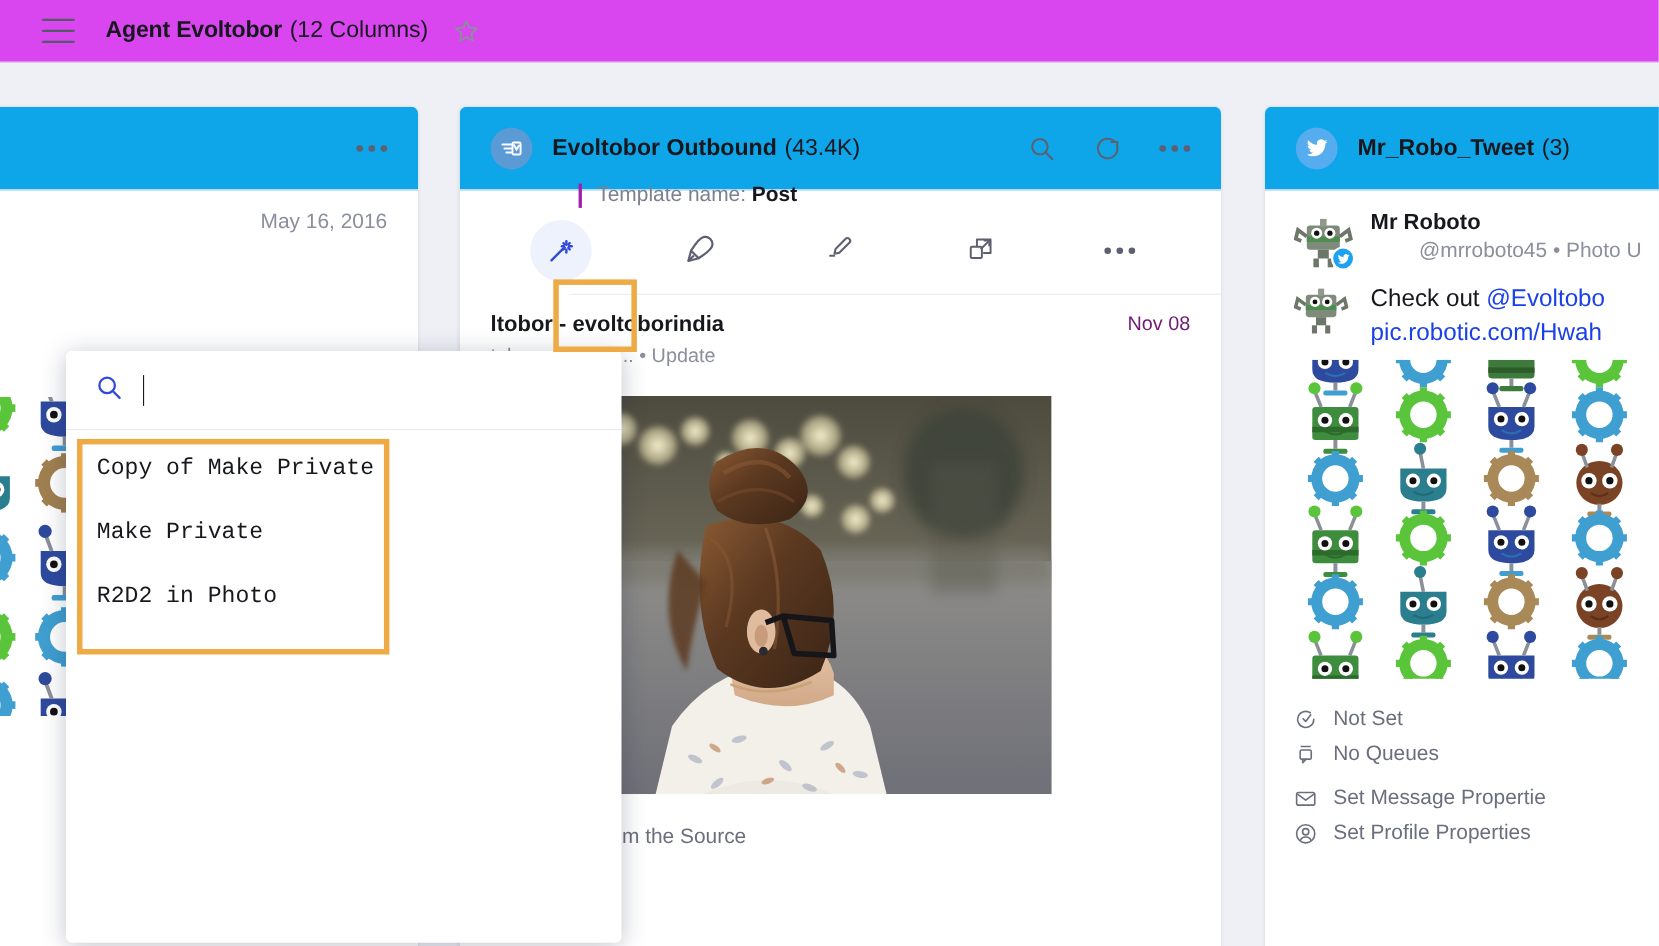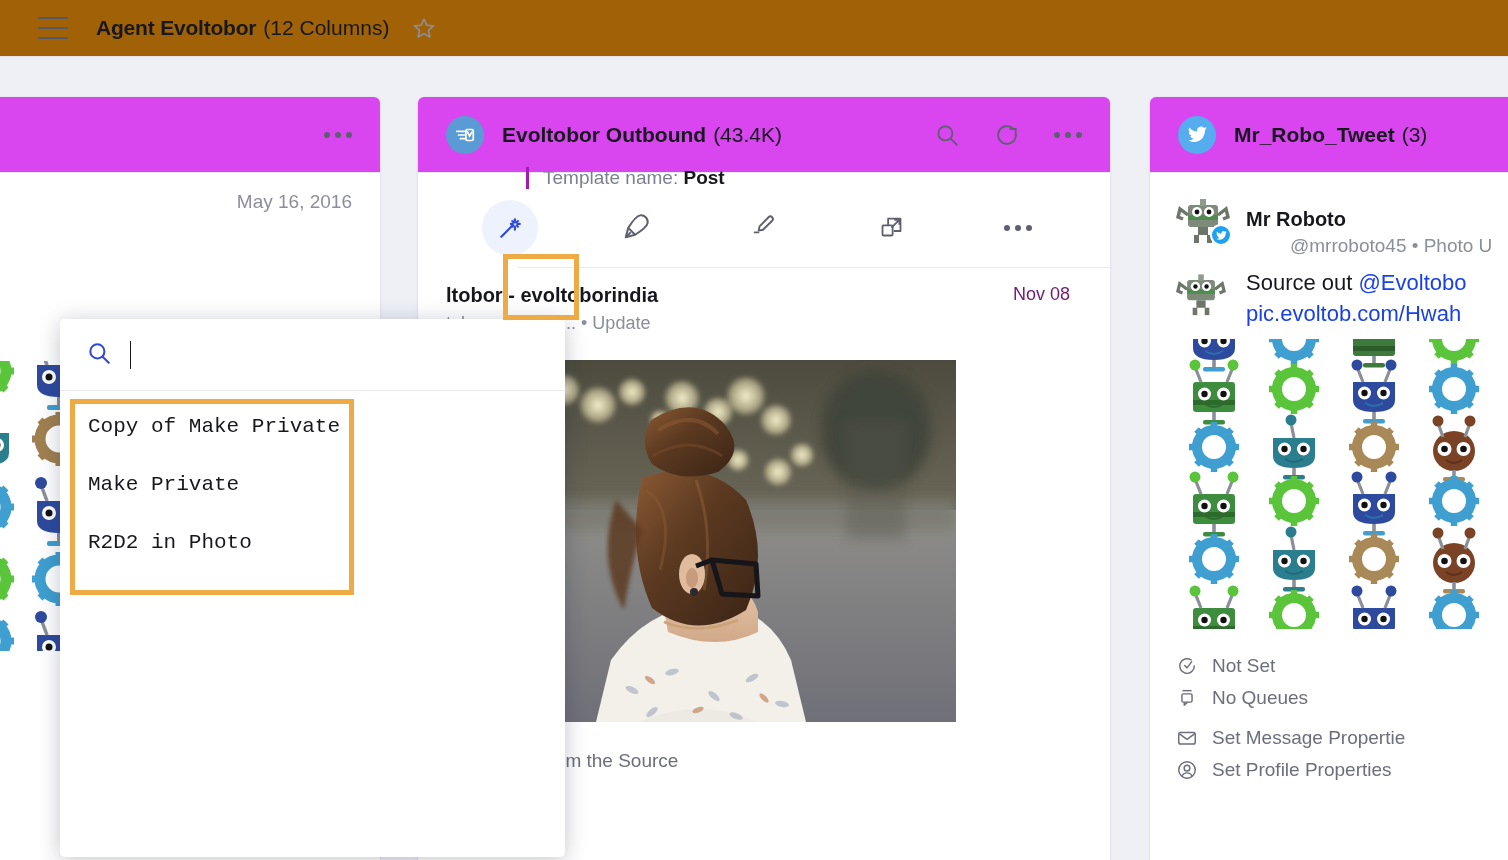--- a/index.html
+++ b/index.html
@@ -7,21 +7,21 @@
     width: 1508px; height: 860px;
     font-family: "Liberation Sans", sans-serif;
     background: #ffffff;
     overflow: hidden;
   }
   #root { position: relative; width: 1508px; height: 860px; background: #eef0f6; }
 
   
   .topbar {
     position: absolute; top: 0; left: 0; width: 1508px; height: 57px;
-    background: #a16207; border-bottom: 1px solid #e3e5ed;
+    background: #d946ef; border-bottom: 1px solid #e3e5ed;
     display: flex; align-items: center; z-index: 5;
   }
   .hamburger { margin-left: 38px; width: 30px; height: 22px;
     display: flex; flex-direction: column; justify-content: space-between; cursor: pointer; }
   .hamburger i { display: block; height: 2px; background: #555a66; border-radius: 1px; }
   .board-title { margin-left: 28px; font-size: 21px; color: #16181d; font-weight: 700; letter-spacing: -.2px; }
   .board-count { margin-left: 7px; font-size: 21px; color: #16181d; font-weight: 400; }
   .star-icon { margin-left: 23px; width: 24px; height: 24px; cursor: pointer; }
 
   
@@ -30,21 +30,21 @@
   .column {
     position: absolute; top: 40px; background: #ffffff;
     border-radius: 6px 6px 0 0; box-shadow: 0 1px 3px rgba(30,35,60,.13);
     overflow: hidden;
   }
   .col-left   { left: -205px; width: 585px; height: 803px; }
   .col-mid    { left: 418px;  width: 692px; height: 803px; }
   .col-right  { left: 1150px; width: 560px; height: 803px; }
 
   .col-header {
-    height: 76px; background: #d946ef; border-bottom: 1px solid #e6e8f0;
+    height: 76px; background: #0ea5e9; border-bottom: 1px solid #e6e8f0;
     display: flex; align-items: center; padding: 0 28px;
   }
   .col-avatar { width: 38px; height: 38px; border-radius: 50%; background: #5b9bd5;
     display: flex; align-items: center; justify-content: center; flex: none; }
   .col-avatar.tw { background: #55acee; }
   .col-name { margin-left: 18px; font-size: 21px; font-weight: 700; color: #16181d; white-space: nowrap; }
   .col-num  { margin-left: 7px; font-size: 21px; font-weight: 400; color: #16181d; }
   .col-actions { margin-left: auto; display: flex; align-items: center; gap: 34px; }
   .hdr-ic { width: 26px; height: 26px; cursor: pointer; color: #5c6070; }
   .dots { display: flex; gap: 5px; align-items: center; cursor: pointer; }
@@ -54,21 +54,21 @@
   .card-body { position: relative; }
   .tmpl-line { font-size: 19px; color: #7c8090; padding: 0 28px; margin-top: -6px;
      border-left: 3px solid #a21caf; margin-left: 108px; padding-left: 14px; }
   .tmpl-line b { color: #16181d; }
 
   .action-row { display: flex; align-items: center; height: 78px; padding: 0 28px; }
   .action-row .slot { flex: 1; display: flex; justify-content: center; }
   .wand-btn { width: 56px; height: 56px; border-radius: 50%; background: #eef2fd;
     display:flex; align-items:center; justify-content:center; cursor:pointer; position: relative; }
 
-  .post-head { display: flex; align-items: flex-start; padding: 16px 40px 0 28px; gap: 48px; }
+  .post-head { display: flex; align-items: flex-start; padding: 16px 28px 0 28px; gap: 48px; }
   .post-titles { flex: 1; min-width: 0; }
   .post-title { font-size: 20px; font-weight: 700; color: #16181d; }
   .post-sub { font-size: 18px; color: #8b8f9d; margin-top: 6px; }
   .post-date { font-size: 18px; color: #701a75; white-space: nowrap; padding-left: 14px; }
 
   .post-photo { margin: 26px 28px 0 28px; height: 362px; border-radius: 2px; overflow: hidden; }
 
   .meta-row { display:flex; align-items:center; gap: 14px; padding: 10px 28px 0 28px;
     font-size: 19px; color: #6b6f7d; }
   .meta-row svg { flex: none; }
@@ -78,21 +78,21 @@
   .lc-sub { font-size: 19px; color: #8b8f9d; padding-left: 28px; margin-top: 6px; }
   .lc-text { padding: 16px 28px 0 28px; font-size: 21px; line-height: 30px; }
   .lnk { color: #1a41e8; }
   .lc-img { margin: 14px 28px 0 28px; height: 290px; overflow:hidden; border-radius:2px; }
 
   
   .tw-row { display:flex; padding: 18px 26px 0 26px; }
   .tw-av { width: 54px; height: 54px; flex: none; position: relative; }
   .tw-badge { position:absolute; right:-2px; bottom:-1px; width:22px;height:22px;border-radius:50%;
      background:#1da1f2; border:2px solid #fff; display:flex;align-items:center;justify-content:center;}
-  .tw-name { font-size: 20px; font-weight: 700; color:#16181d;margin-top:17px; }
+  .tw-name { font-size: 20px; font-weight: 700; color:#16181d; }
   .tw-handle { font-size: 19px; color:#8b8f9d; margin-top: 4px; white-space: nowrap; margin-left: 44px; }
   .tw-body { font-size: 22px; line-height: 31px; color:#16181d; }
   .tw-img { margin: 10px 26px 0 26px; height: 290px; overflow: hidden; }
 
   
   .popover {
     position: absolute; left: 60px; top: 262px; width: 505px; height: 538px;
     background: #ffffff; border-radius: 5px; box-shadow: 0 3px 22px rgba(25,30,60,.26);
     z-index: 40; overflow: hidden;
   }
@@ -552,23 +552,23 @@
               <rect x="22" y="36" width="10" height="8" fill="#6c7669"></rect>
               <path d="M12 24 L4 18 L2 26 L7 28" fill="none" stroke="#6c7669" stroke-width="3.4"></path>
               <path d="M42 24 L50 18 L52 26 L47 28" fill="none" stroke="#6c7669" stroke-width="3.4"></path>
               <rect x="18" y="44" width="5" height="8" fill="#6c7669"></rect>
               <rect x="31" y="44" width="5" height="8" fill="#6c7669"></rect>
               <rect x="24" y="8" width="6" height="7" fill="#8f9a8b"></rect>
             </svg>
           </div>
           <div class="tw-body" style="margin-left:16px;">
             <div>
-              <span>Source out </span><span class="lnk">@Evoltobo</span>
+              <span>Check out </span><span class="lnk">@Evoltobo</span>
             </div>
-            <div class="lnk">pic.evoltob.com/Hwah</div>
+            <div class="lnk">pic.robotic.com/Hwah</div>
           </div>
         </div>
 
         <div class="tw-img">
           <svg viewBox="0 0 510 300" width="510" height="300" preserveAspectRatio="xMinYMin slice">
             <rect width="510" height="300" fill="#ffffff"></rect>
             <defs>
               <g id="gearG">
                   <circle cx="0" cy="0" r="17" fill="none" stroke="#5ac43a" stroke-width="10"></circle>
                 <g stroke="#5ac43a" stroke-width="6.5">

